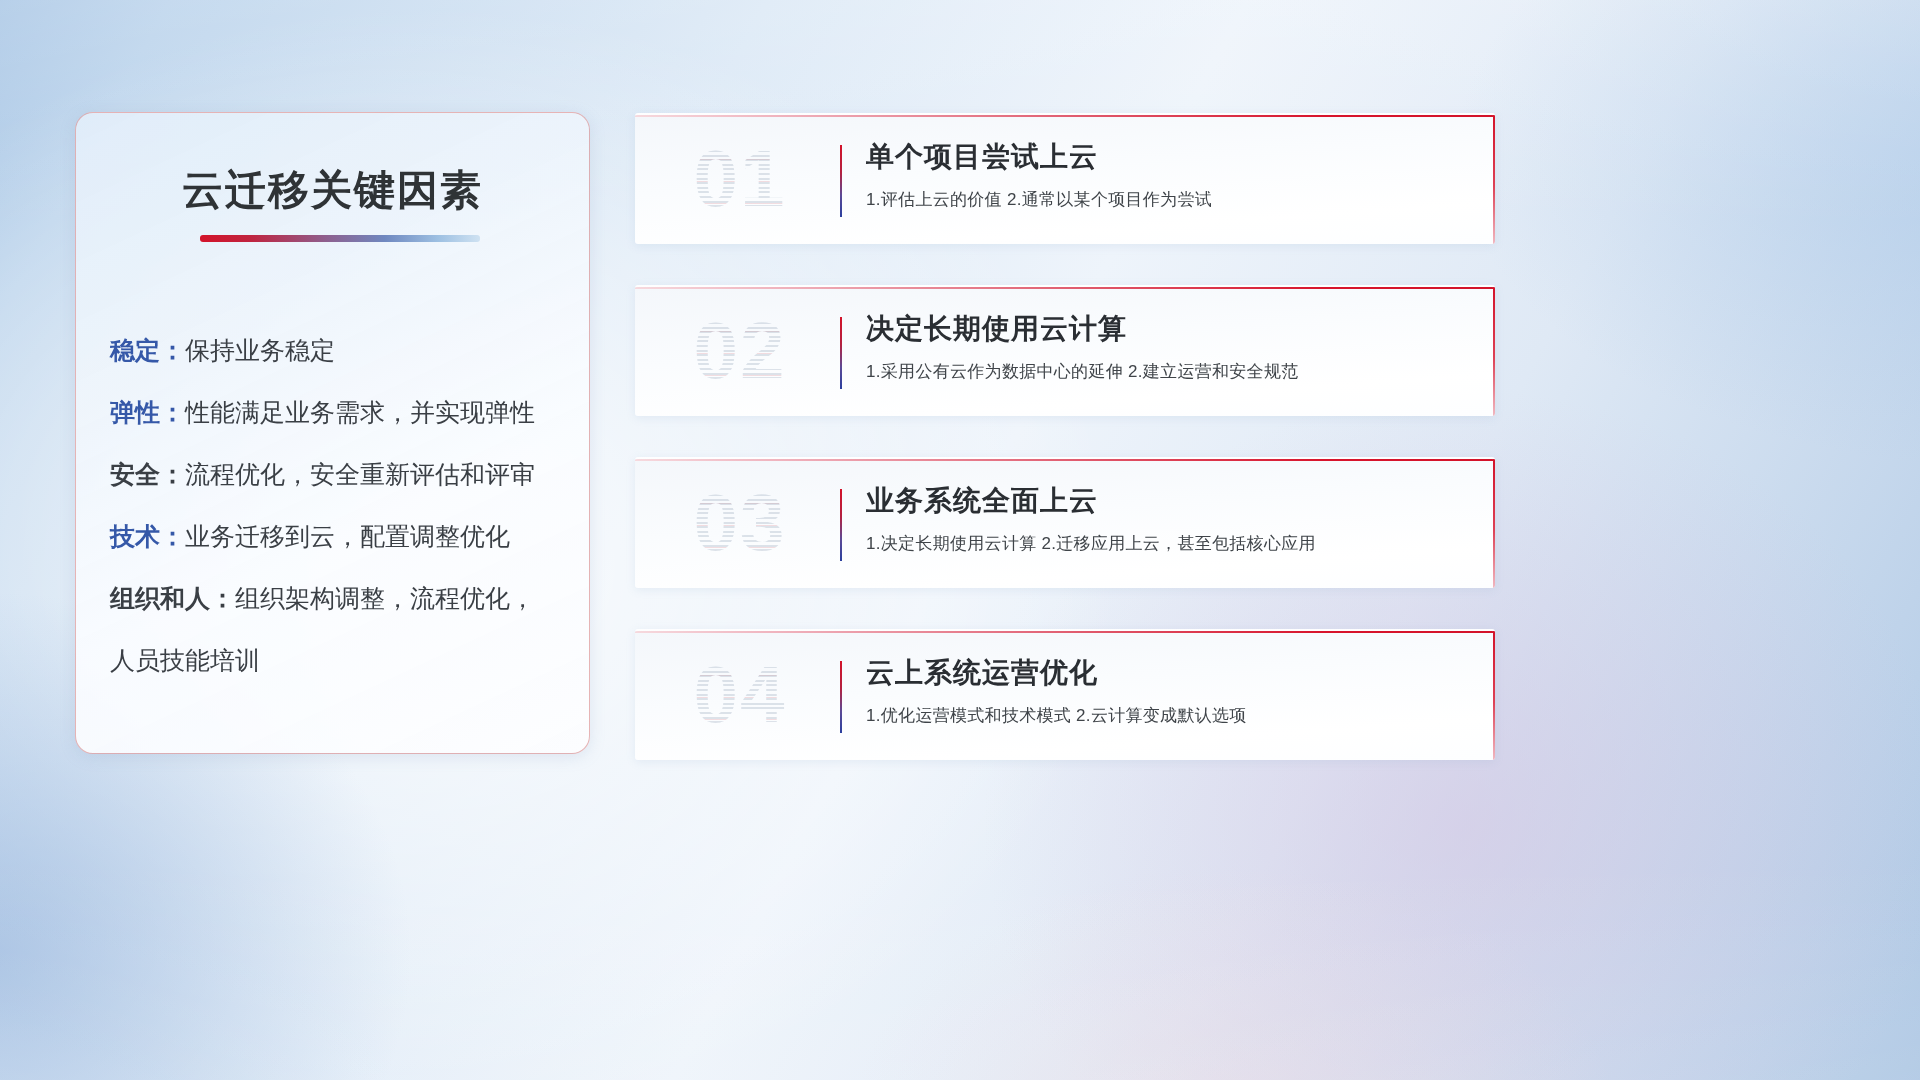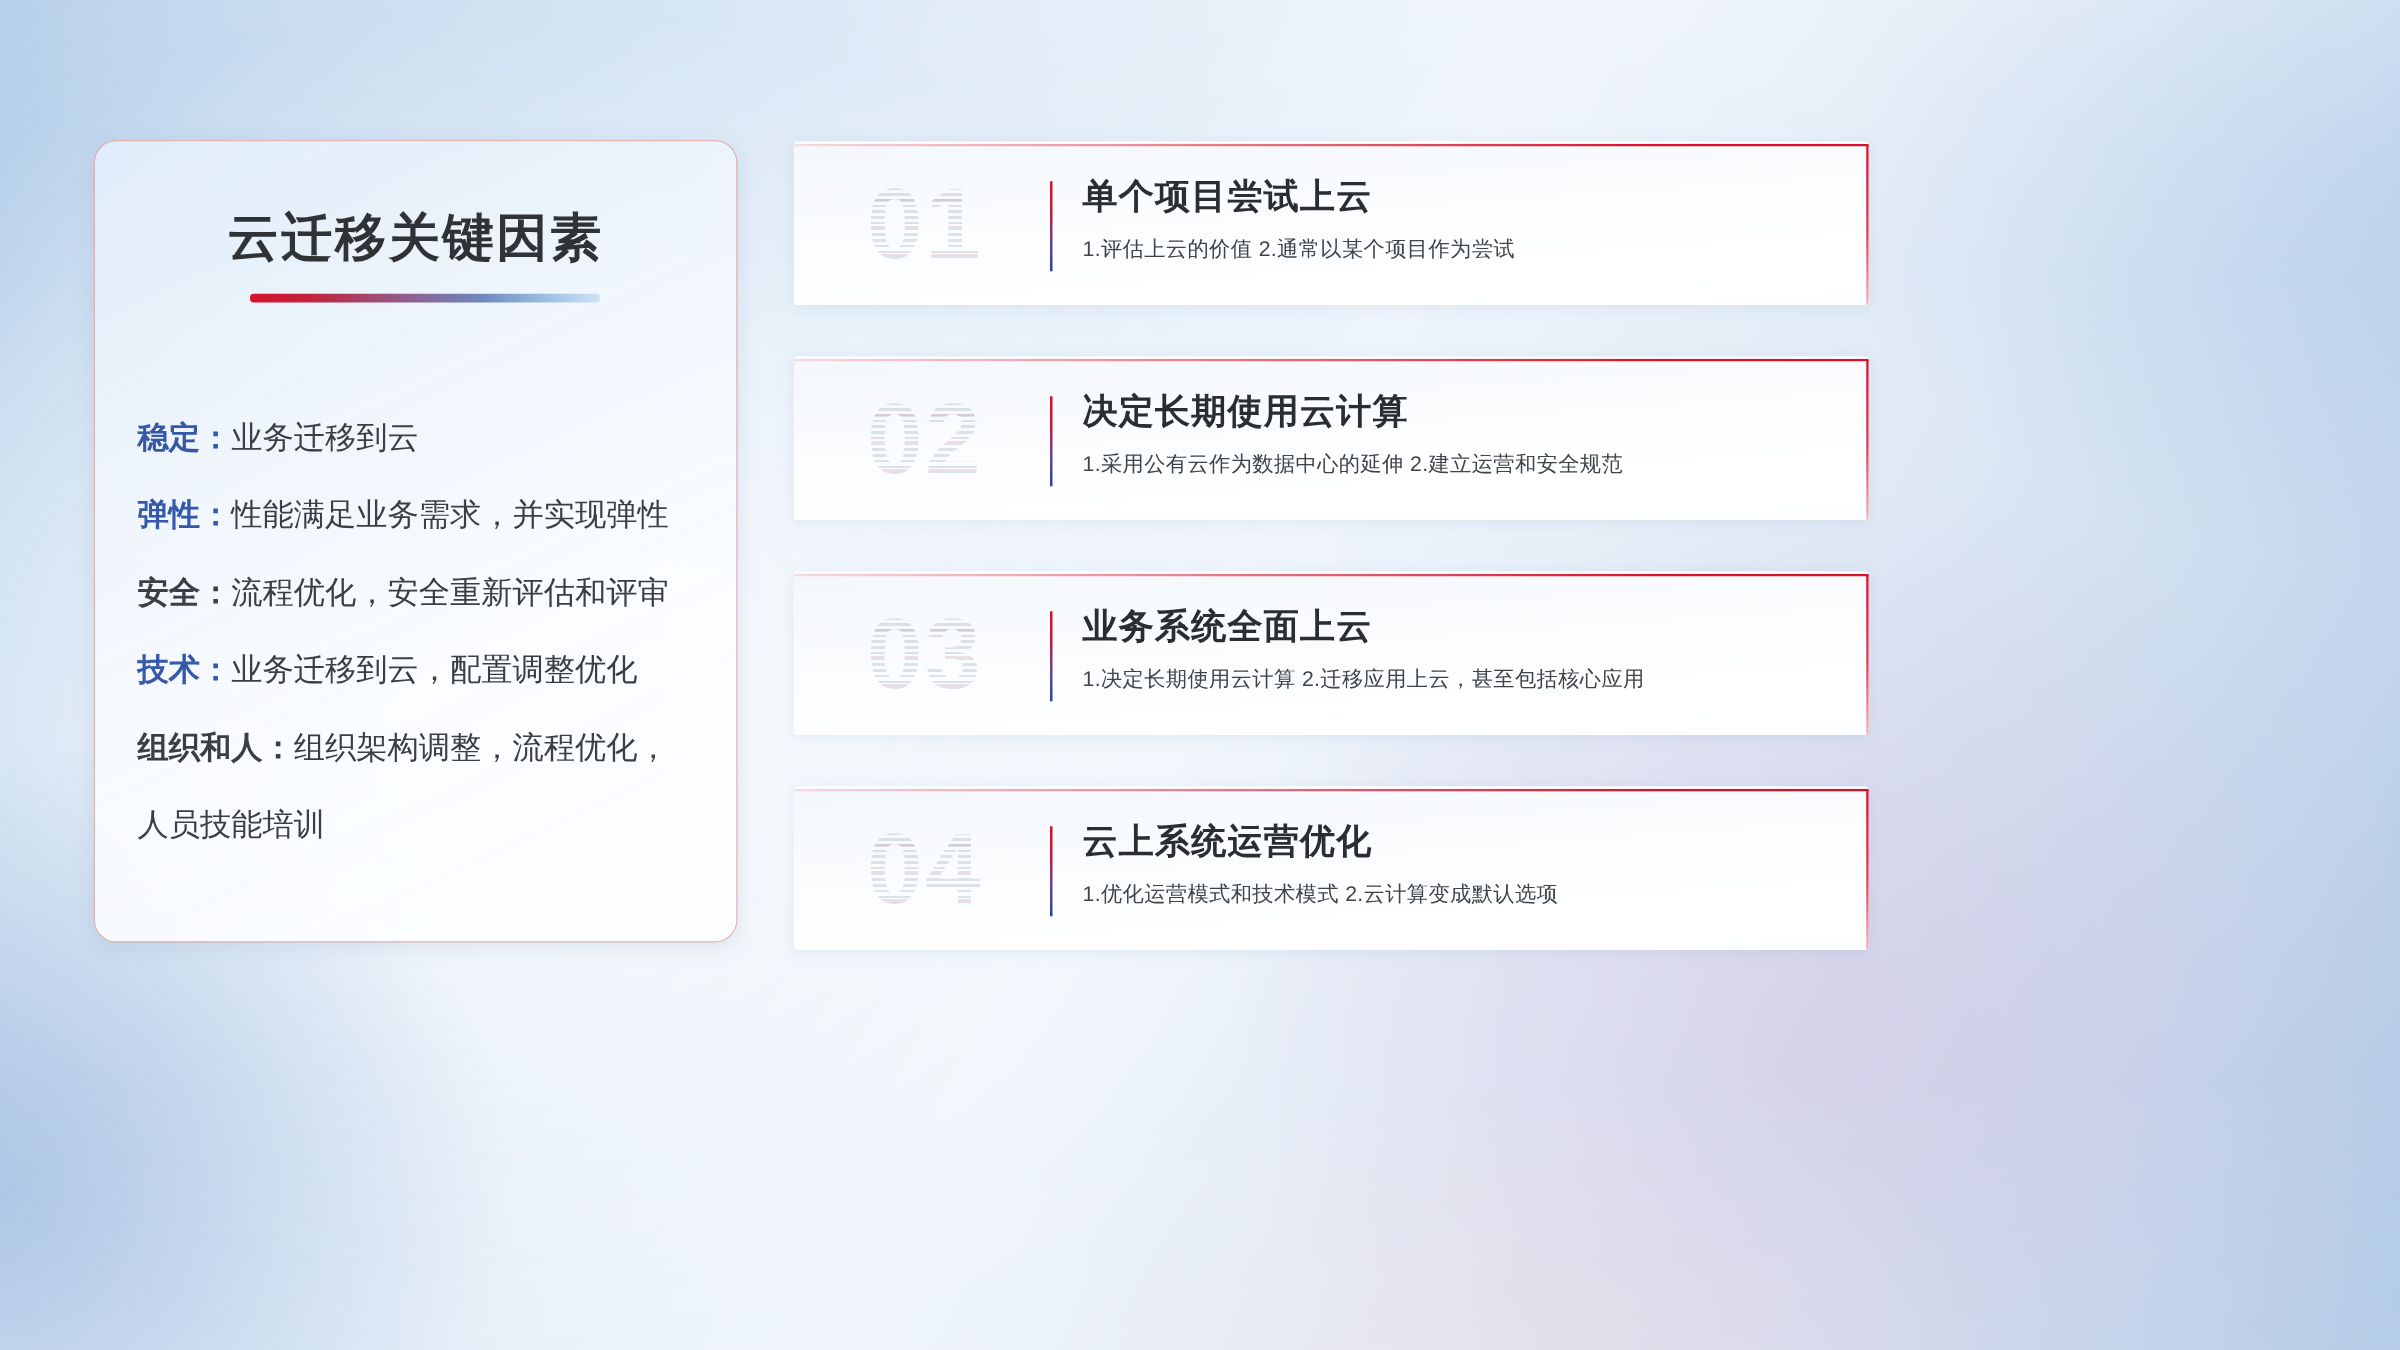--- a/index.html
+++ b/index.html
@@ -92,21 +92,21 @@
   <div class="bglayer b4"></div>
   <div class="bglayer b5"></div>
   <div class="bglayer b6"></div>
   <div class="bglayer b7"></div>
 </div>
 
 <div id="left-panel">
   <div id="panel-title">云迁移关键因素</div>
   <div id="title-underline"></div>
   <div id="factor-list">
-      <div class="factor-row"><span class="f-key blue">稳定：</span><span class="f-val">业务迁移到云</span></div>
+      <div class="factor-row"><span class="f-key blue">稳定：</span><span class="f-val">保持业务稳定</span></div>
       <div class="factor-row"><span class="f-key blue">弹性：</span><span class="f-val">性能满足业务需求，并实现弹性</span></div>
       <div class="factor-row"><span class="f-key dark">安全：</span><span class="f-val">流程优化，安全重新评估和评审</span></div>
       <div class="factor-row"><span class="f-key blue">技术：</span><span class="f-val">业务迁移到云，配置调整优化</span></div>
       <div class="factor-row"><span class="f-key dark">组织和人：</span><span class="f-val">组织架构调整，流程优化，</span></div>
       <div class="factor-row"><span class="f-key dark"></span><span class="f-val">人员技能培训</span></div>
     </div>
 </div>
 
 <div id="cards">
     <div class="card">

